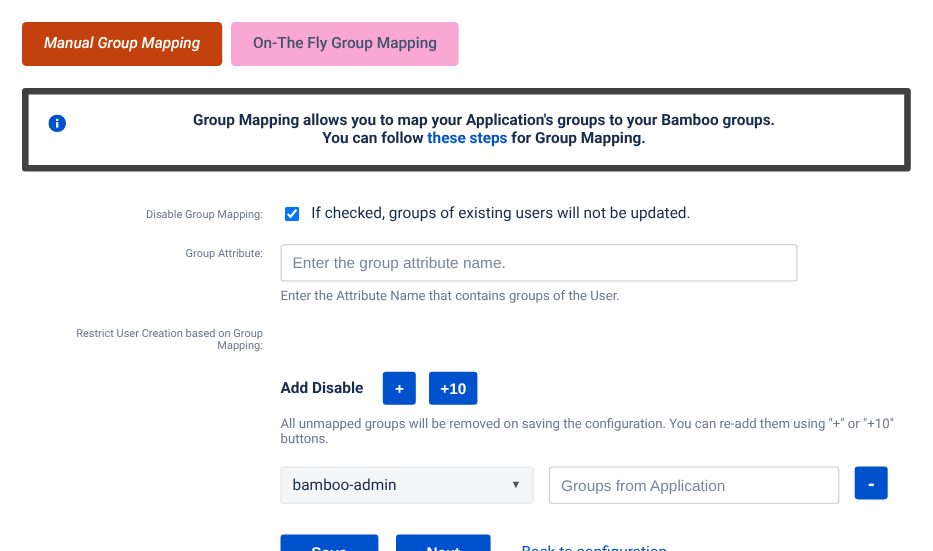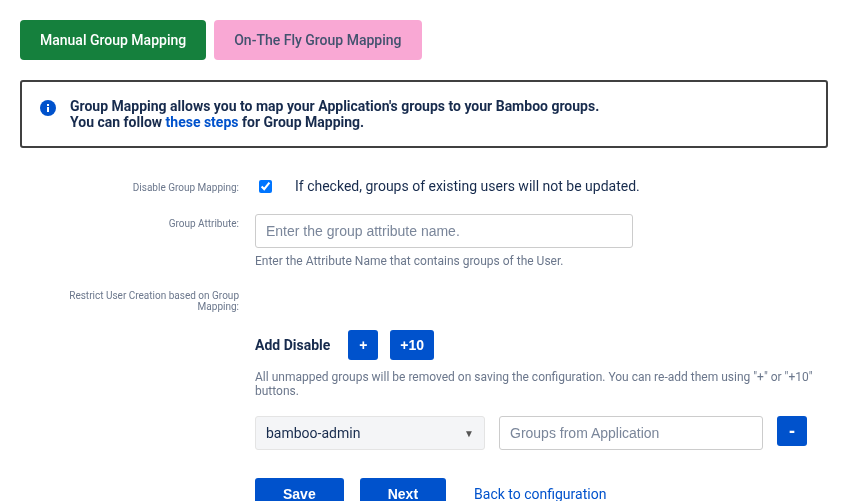--- a/index.html
+++ b/index.html
@@ -13,28 +13,29 @@
     width: 848px;
   }
   .tabs { display: flex; gap: 8px; margin-bottom: 20px; }
   .tab {
     padding: 12px 20px;
     border-radius: 4px;
     cursor: pointer;
     font-size: 14px;
     font-weight: 500;
   }
-  .tab.active { background: #15803d; color: #fff; }
+  .tab.active { background: #c2410c; color: #fff; font-style: italic; }
   .tab.inactive { background: #f9a8d4; color: #42526e; }
   .info-box {
-    border: 2px solid #404040;
+    border: 6px solid #404040;
     border-radius: 3px;
     padding: 16px 16px 16px 48px;
     position: relative;
     margin-bottom: 30px;
+    text-align: center;
   }
   .info-icon {
     position: absolute;
     left: 18px;
     top: 18px;
     width: 16px;
     height: 16px;
   }
   .info-icon svg { display:block; }
   .info-box .line1 { font-weight: 700; color: #172b4d; }
@@ -44,25 +45,25 @@
   .form-row { display: flex; margin-bottom: 18px; }
   .form-label {
     width: 225px;
     text-align: right;
     padding-right: 16px;
     padding-top: 4px;
     color: #6b778c;
     font-size: 10px;
   }
   .form-content { flex: 1; }
-  .checkbox-row { display: flex; align-items: flex-start; gap: 20px; }
+  .checkbox-row { display: flex; align-items: flex-start; gap: 8px; }
   .checkbox-row input[type="checkbox"] { margin-top: 2px; }
   .checkbox-row span { color: #172b4d; }
   .text-input {
-    width: 378px;
+    width: 470px;
     height: 34px;
     padding: 6px 10px;
     border: 1px solid #ccc;
     border-radius: 3px;
     font-size: 14px;
     color: #172b4d;
   }
   .text-input::placeholder { color: #7a869a; }
   .help-text { font-size: 12px; color: #6b778c; margin-top: 6px; }
   .add-groups-row { display: flex; align-items: center; gap: 12px; }

